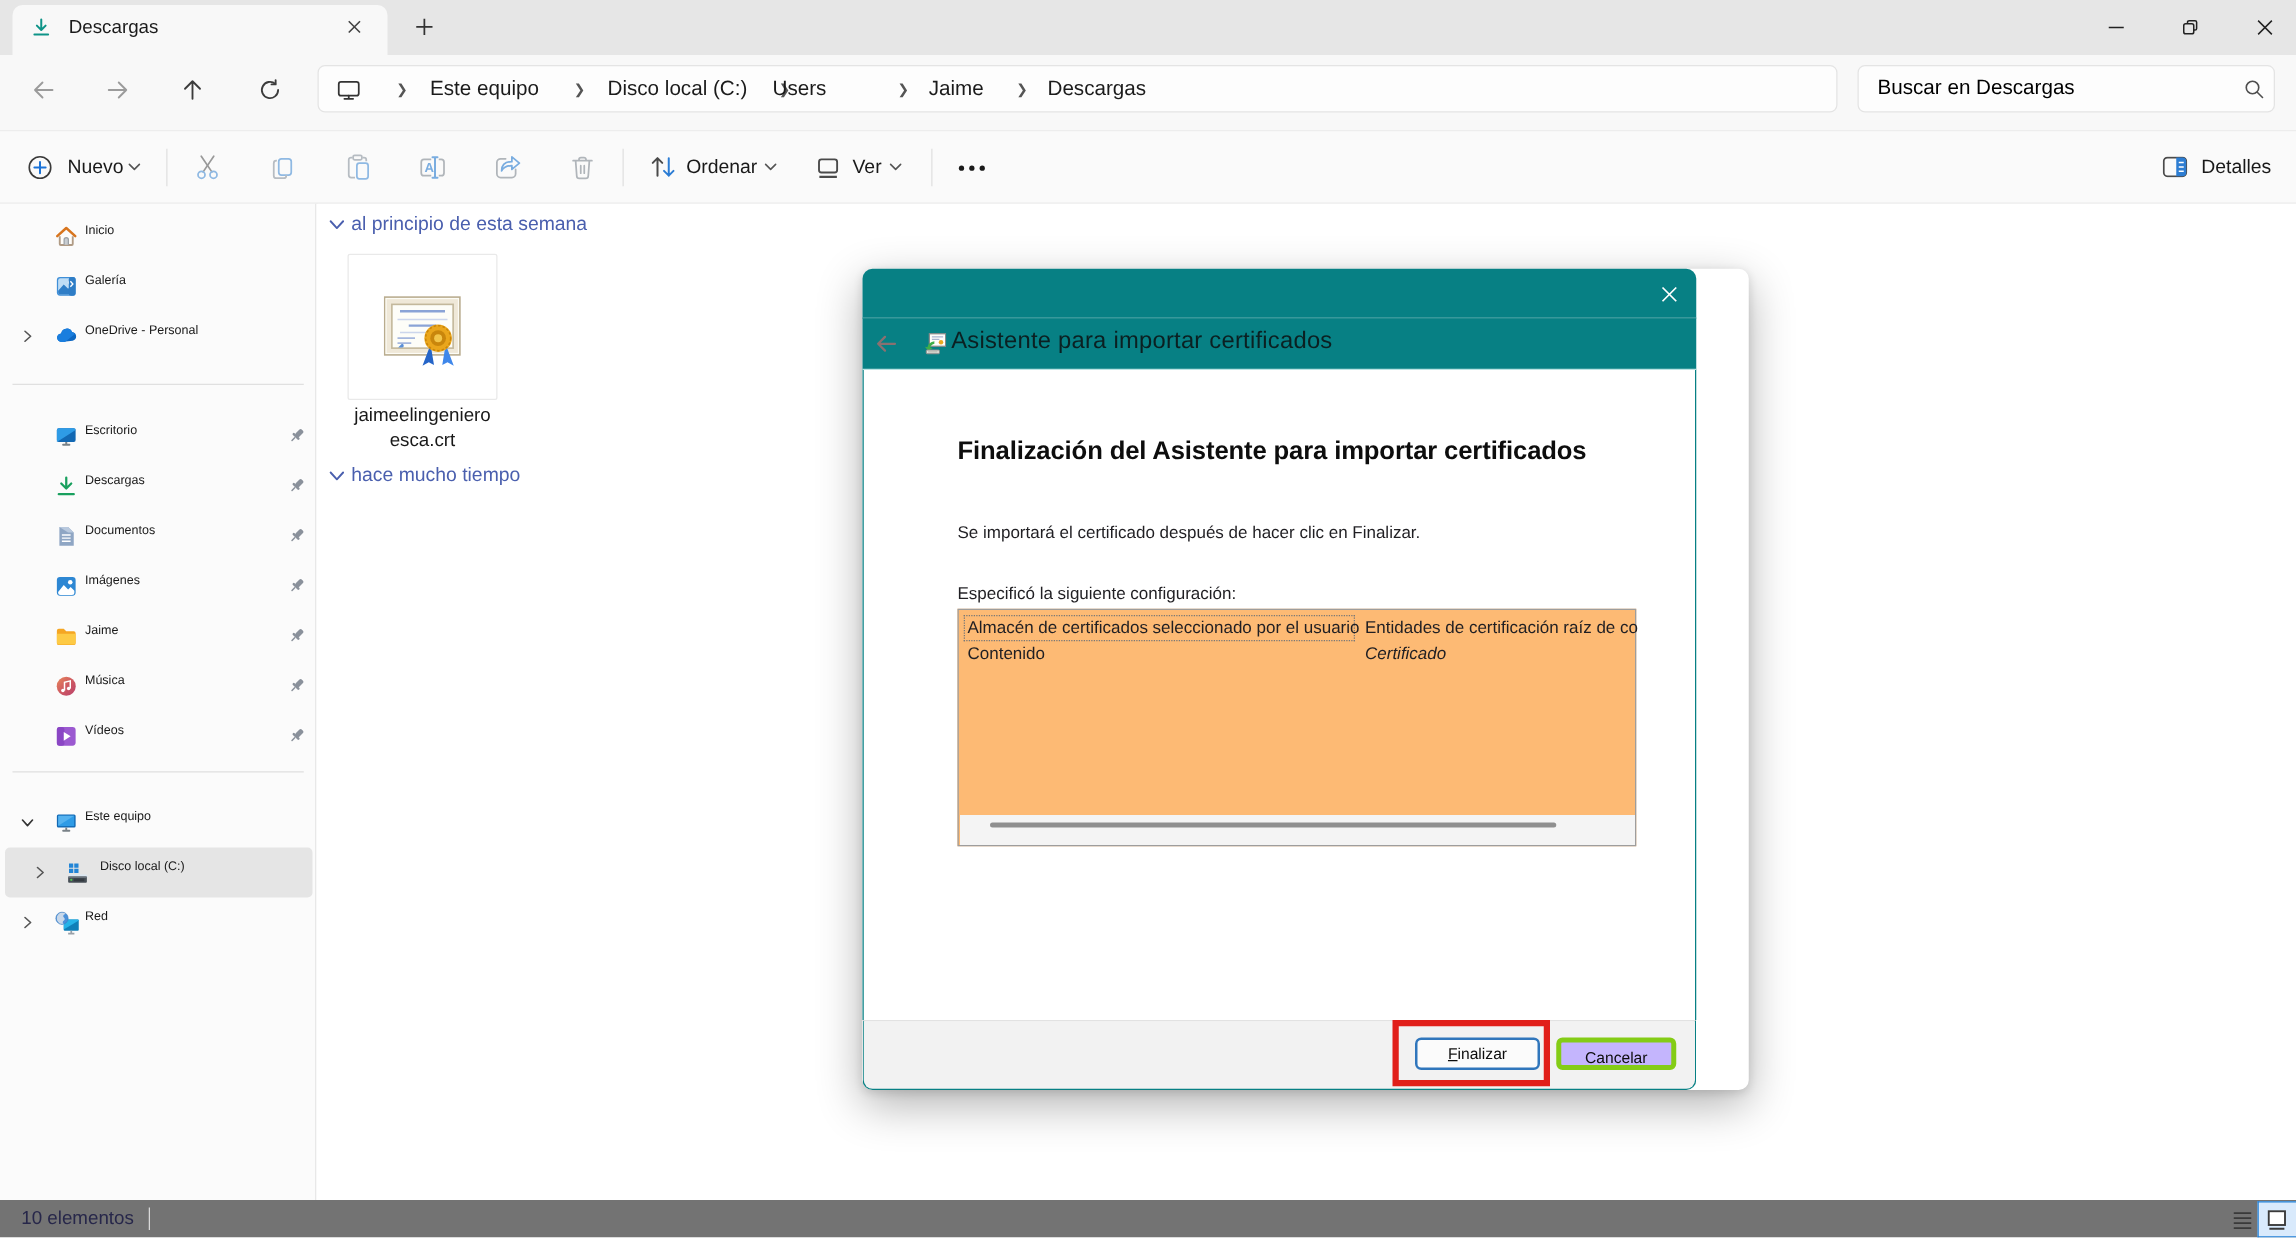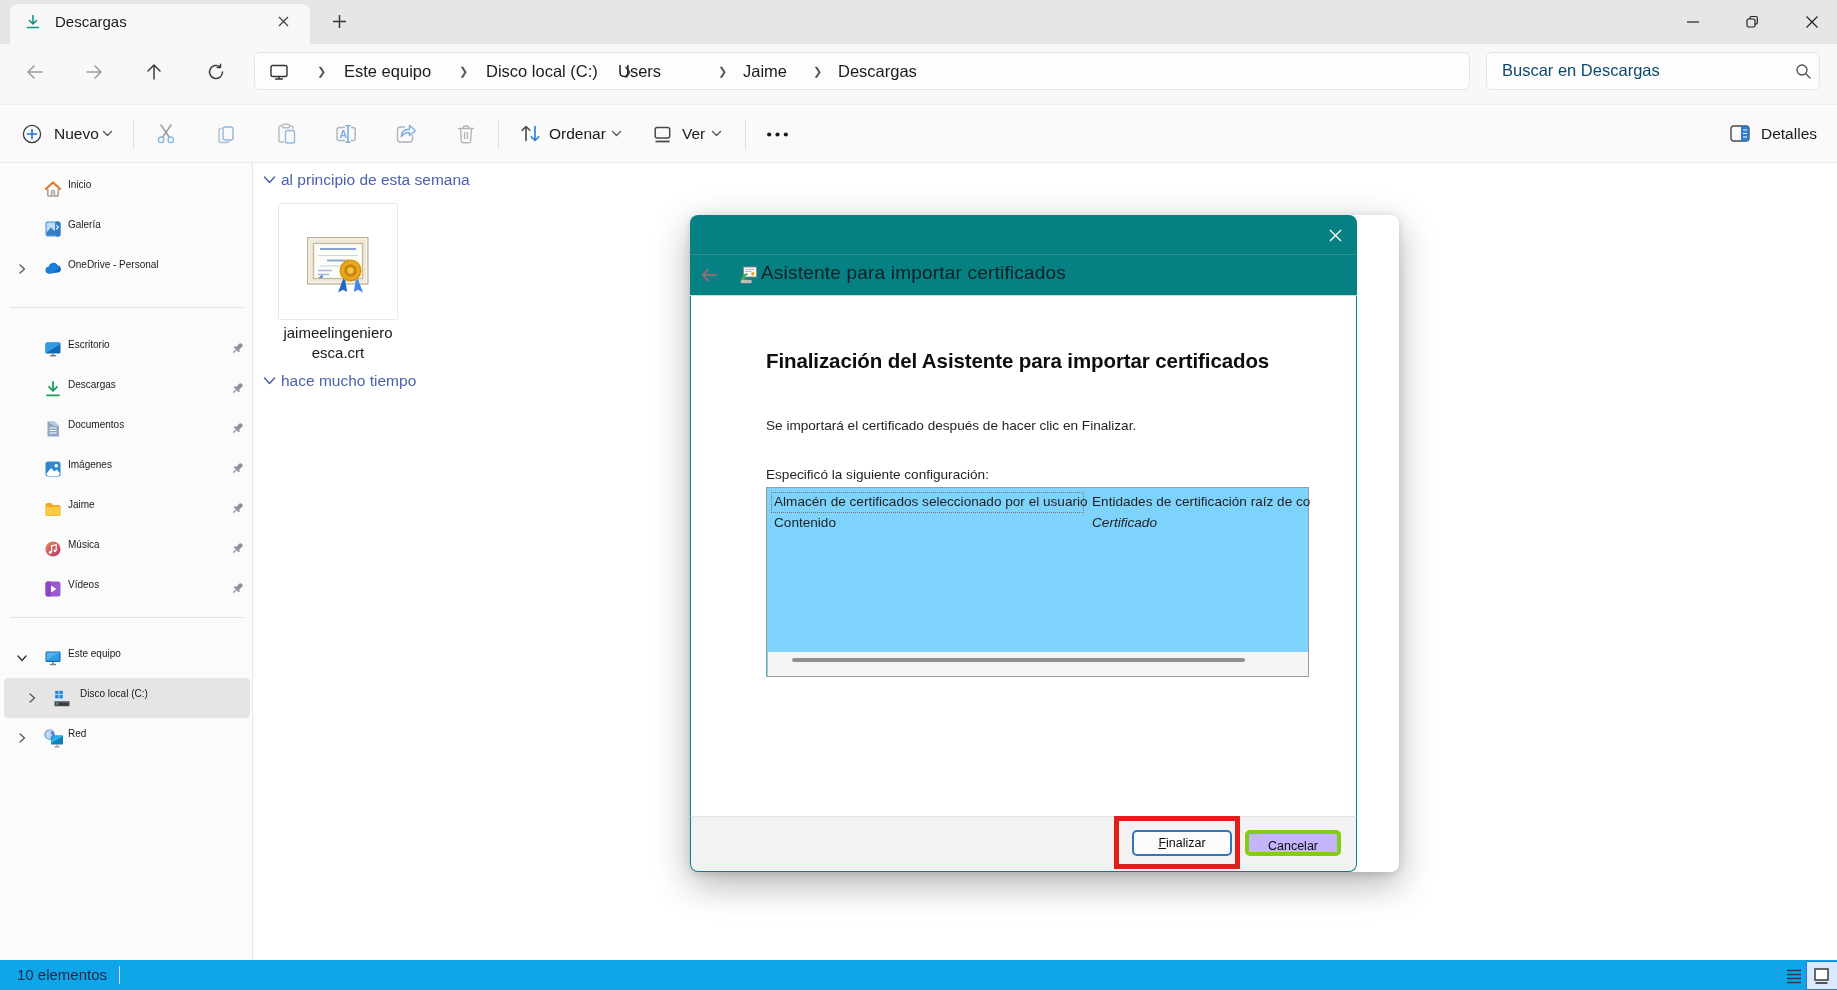--- a/index.html
+++ b/index.html
@@ -14,21 +14,21 @@
   #tabx { left:275px; top:13px; width:17px; height:17px; }
   #tabplus { left:330px; top:12px; width:19px; height:19px; }
   .wctl { top:14px; }
 
   
   #navrow { left:0; top:44px; width:1837px; height:60px; background:#f8f8f8; }
   #crumbbox { left:254px; top:8px; width:1216px; height:38px; background:#fdfdfd; border:1px solid #e4e4e4; border-radius:6px; }
   #searchbox { left:1486px; top:8px; width:334px; height:38px; background:#fdfdfd; border:1px solid #e4e4e4; border-radius:6px; }
   .crumb { top:18px; font-size:16.5px; color:#1b1b1b; }
   .crumbsep { top:21px; font-size:11px; color:#555; }
-  #searchph { left:1502px; top:17px; font-size:16.5px; color:#0c4a6e; }
+  #searchph { left:1502px; top:17px; font-size:16.5px; color:#000000; }
 
   
   #toolbar { left:0; top:104px; width:1837px; height:59px; background:#fafafa; border-top:1px solid #ededed; border-bottom:1px solid #e9e9e9; }
   .tbtext { top:20px; font-size:15.5px; color:#191919; }
   .tbsep { top:14px; width:1px; height:30px; background:#e0e0e0; }
 
   
   #sidebar { left:0; top:163px; width:253px; height:797px; background:#fbfbfb; border-right:1px solid #e8e8e8; }
   .siderow { position:absolute; left:0; width:253px; height:40px; }
   .sidetext { position:absolute; left:68px; top:10px; font-size:10px; color:#191919; }
@@ -36,39 +36,39 @@
   .sidechev { position:absolute; left:16px; top:14px; width:12px; height:12px; }
   .sidepin { position:absolute; left:231px; top:13px; width:14px; height:14px; }
   .sidesep { position:absolute; left:10px; width:233px; height:1px; background:#e0e0e0; }
 
   
   .grouphdr { font-size:15.5px; color:#4a5fae; }
   #filecard { left:278px; top:203px; width:120px; height:117px; border:1px solid #e9e9e9; border-radius:2px; background:#fff; }
   .fname { left:278px; width:120px; text-align:center; font-size:15px; color:#191919; }
 
   
-  #status { left:0; top:960px; width:1837px; height:30px; background:#0ea5e9; }
+  #status { left:0; top:960px; width:1837px; height:30px; background:#737373; }
   #stattext { left:17px; top:6px; font-size:15px; color:#27274a; }
   #statsep { left:119px; top:6px; width:1px; height:18px; background:#d9d9d9; }
 
   
   #dlg { left:690px; top:215px; width:709px; height:657px; border-radius:8px;
          box-shadow:0 12px 36px rgba(0,0,0,0.30), 0 2px 8px rgba(0,0,0,0.12);
          background:#ffffff; }
   #dlgtitle { left:0; top:0; width:667px; height:39px; background:#078084; border-radius:8px 8px 0 0; }
   #dlghdr { left:0; top:39px; width:667px; height:42px; background:#078084; border-top:1px solid #2b9193; border-bottom:1px solid #bce3e3; }
   #dlgbody { left:0; top:81px; width:667px; height:520px; background:#ffffff;
              border-left:1.5px solid #078084; border-right:1.5px solid #078084; }
   #dlgfoot { left:0; top:601px; width:667px; height:56px; background:#f2f2f2; border-top:1px solid #e2e2e2;
              border-left:1.5px solid #078084; border-right:1.5px solid #078084;
              border-bottom:1.5px solid #078084; border-radius:0 0 8px 8px; }
   #dlghdrtitle { left:71px; top:47px; font-size:19px; letter-spacing:0.2px; color:#0b2022; }
   #dlgheading { left:76px; top:134px; font-size:20.5px; font-weight:bold; letter-spacing:-0.1px; color:#0d0d0d; white-space:nowrap; }
   .dtext { font-size:13.6px; color:#201f23; white-space:nowrap; transform-origin:0 0; }
-  #listbox { left:76px; top:272px; width:543px; height:190px; border:1px solid #9d9d9d; background:#7dd3fc; }
+  #listbox { left:76px; top:272px; width:543px; height:190px; border:1px solid #9d9d9d; background:#fdba74; }
   #lbscroll { left:1px; top:164px; width:540px; height:24px; background:#f4f4f4; }
   #lbthumb { left:24px; top:6px; width:453px; height:4px; border-radius:2px; background:#8f8f8f; }
   .btn { position:absolute; font-size:12.5px; color:#0d0d0d; text-align:center; }
   #btnfin { left:442px; top:615px; width:100px; height:26px; background:#fbfbfb; border:2px solid #3076bc; border-radius:5px; line-height:22px; }
   #btncan { left:555px; top:615px; width:96px; height:26px; background:#c4b5fd; border:4px solid #84cc16; border-radius:5px; line-height:24px; }
   #redbox { left:1114px; top:816px; width:126px; height:53px; border:5px solid #e11f1a; z-index:30; }
 </style>
 </head>
 <body>
 

